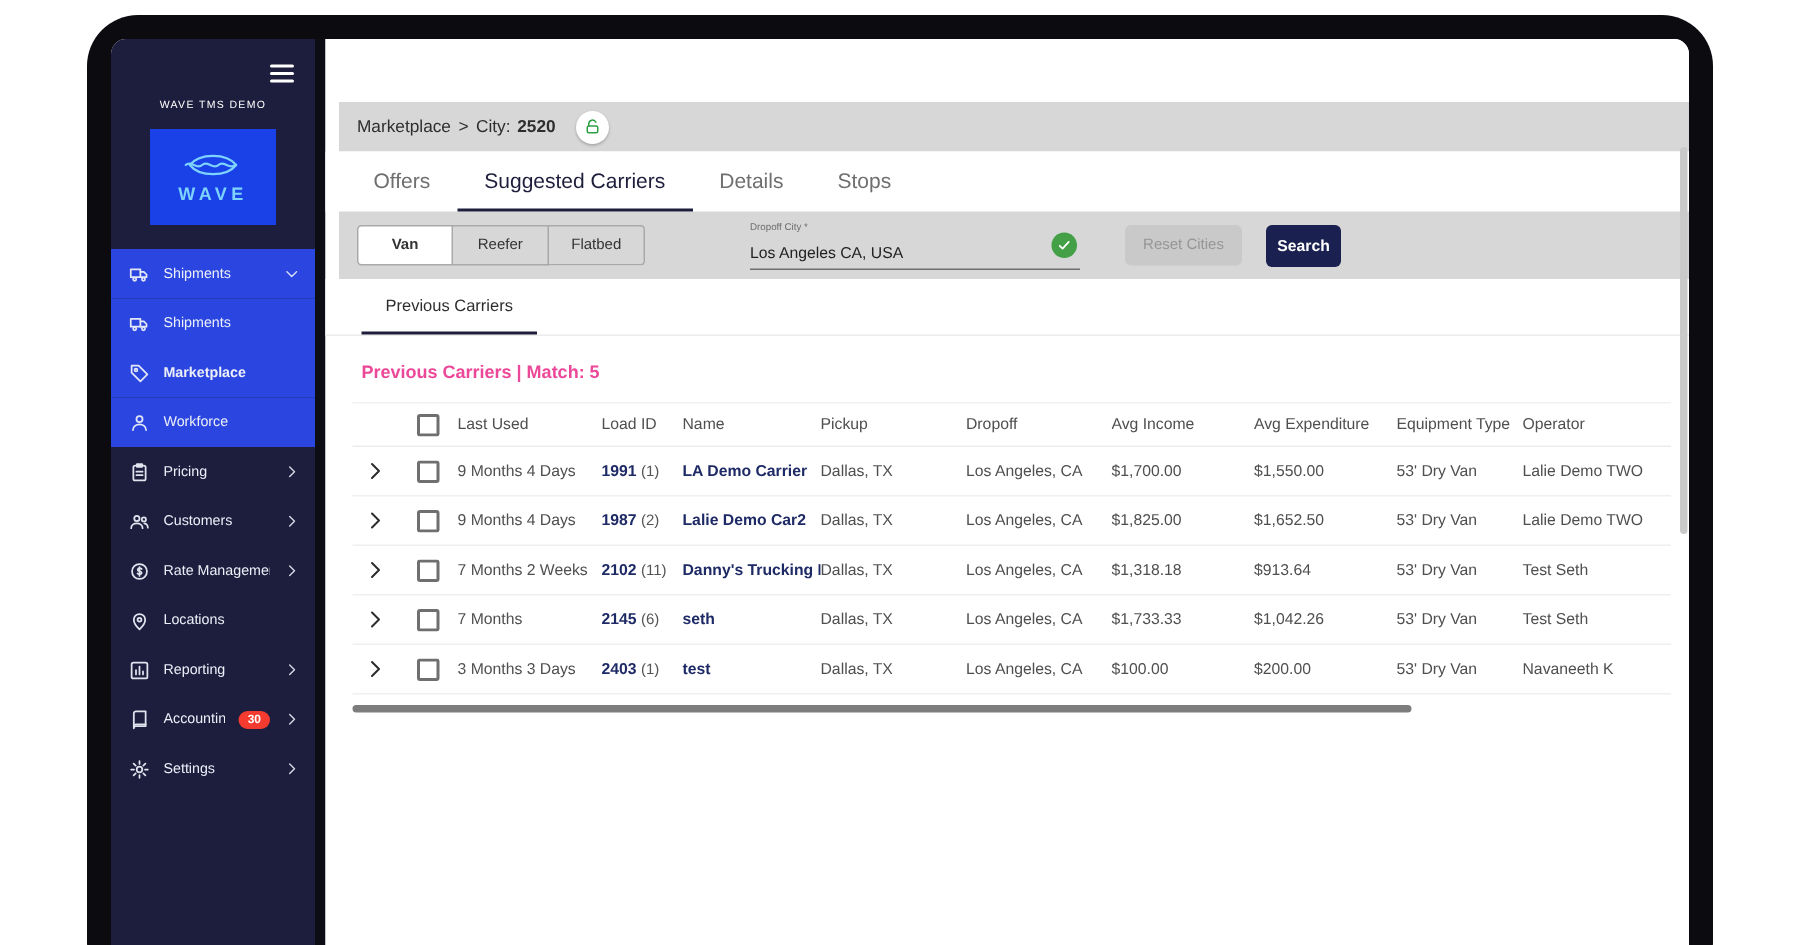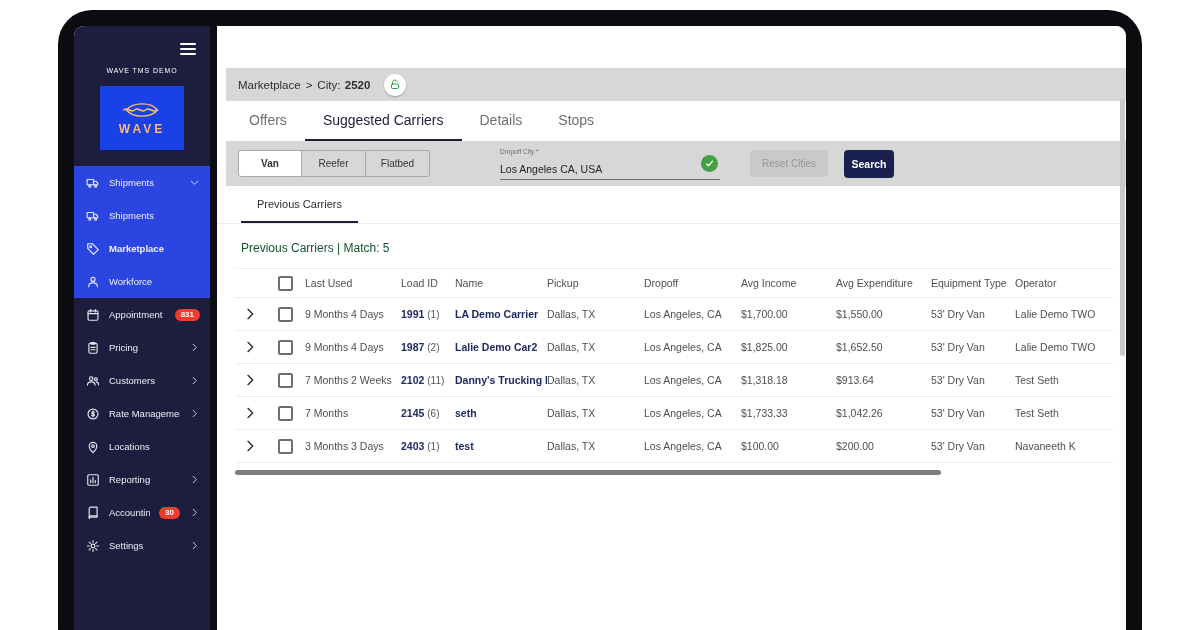--- a/index.html
+++ b/index.html
@@ -17,21 +17,21 @@
   svg{fill:none;stroke:currentColor;stroke-width:2;stroke-linecap:round;stroke-linejoin:round}
 
   
   .sidebar{width:136px;background:#1d1d3d;color:#fff;flex-shrink:0;display:flex;flex-direction:column}
   .sb-edge{width:7px;background:#0d0d16;flex-shrink:0}
   .sb-burger{display:flex;justify-content:flex-end;padding:14px 14px 0 0}
   .burger{width:16px;cursor:pointer}
   .burger i{display:block;height:2px;background:#fff;margin:3px 0;border-radius:1px}
   .sb-title{text-align:center;font-size:7px;letter-spacing:.9px;margin-top:9px;color:#fff}
   .logo{width:84px;height:64px;background:#1a41e8;margin:12px auto 0;display:flex;
-    flex-direction:column;align-items:center;justify-content:center;color:#fdba74}
+    flex-direction:column;align-items:center;justify-content:center;color:#7dd3fc}
   .logo svg{width:44px;height:20px;stroke-width:1.6}
   .logo-word{font-size:12px;font-weight:700;letter-spacing:3px;margin-top:2px}
   .menu{margin-top:16px}
   .mi{height:33px;display:flex;align-items:center;padding:0 10px 0 12px;gap:9px;
     cursor:pointer;font-size:9.5px;color:#eceff8}
   .mi.active{background:#2b46e0}
   .mi.current .mi-label{font-weight:700}
   .mi .ico{width:14px;height:14px;flex-shrink:0;opacity:.95}
   .mi-label{flex:1;white-space:nowrap;overflow:hidden}
   .mi .chev{width:11px;height:11px;flex-shrink:0;opacity:.9}
@@ -75,21 +75,21 @@
   .btn-reset{margin-left:30px;width:78px;height:27px;border:none;border-radius:4px;background:#c9c9c9;
     color:#969696;font-size:10px;font-family:inherit}
   .btn-search{margin-left:16px;width:50px;height:28px;border:none;border-radius:4px;background:#1a2150;
     color:#fff;font-size:10.5px;font-weight:700;font-family:inherit;cursor:pointer}
 
   .subtab-row{height:38px;display:flex;align-items:stretch;padding-left:24px;border-bottom:1px solid #ececec;background:#fff}
   .subtab{display:flex;align-items:center;padding:0 16px;font-size:11px;color:#2e2e2e;
     border-bottom:2px solid #1e1e3c;cursor:pointer}
 
   .results{padding-left:18px;padding-right:12px}
-  .r-title{padding:17px 0 13px 6px;font-size:12px;font-weight:400;color:#14532d}
+  .r-title{padding:17px 0 13px 6px;font-size:12px;font-weight:700;color:#ec4899}
   .trow{display:grid;grid-template-columns:30px 40px 96px 54px 92px 97px 97px 95px 95px 84px 1fr;align-items:center}
   .thead{height:30px;border-top:1px solid #f1f1f1;border-bottom:1px solid #ececec}
   .th{font-size:10px;color:#8c8c8c}
   .drow{height:33px;border-bottom:1px solid #efefef}
   .td{font-size:10.5px;color:#4f4f4f;white-space:nowrap;overflow:hidden;padding-right:8px}
   .c-center{display:flex;justify-content:center;padding-right:0}
   .cb{width:15px;height:15px;border:2px solid #6f6f6f;border-radius:2px;display:inline-block;cursor:pointer;background:transparent}
   .rowchev{width:16px;height:16px;color:#2b2b2b;cursor:pointer}
   .loadid,.t-name{font-weight:700;color:#1e2a66}
   .loadcount{color:#555;font-size:10px}
@@ -211,27 +211,20 @@
             <span class="mi-label">Marketplace</span>
           </div>
           <div class="mi active">
             <svg class="ico">
                 <use href="#i-person"></use>
               </svg>
             <span class="mi-label">Workforce</span>
           </div>
           <div class="mi">
             <svg class="ico">
-                <use href="#i-cal"></use>
-              </svg>
-            <span class="mi-label">Appointment</span>
-            <span class="badge">831</span>
-          </div>
-          <div class="mi">
-            <svg class="ico">
                 <use href="#i-clip"></use>
               </svg>
             <span class="mi-label">Pricing</span>
             <svg class="chev">
                 <use href="#i-chev"></use>
               </svg>
           </div>
           <div class="mi">
             <svg class="ico">
                 <use href="#i-people"></use>

